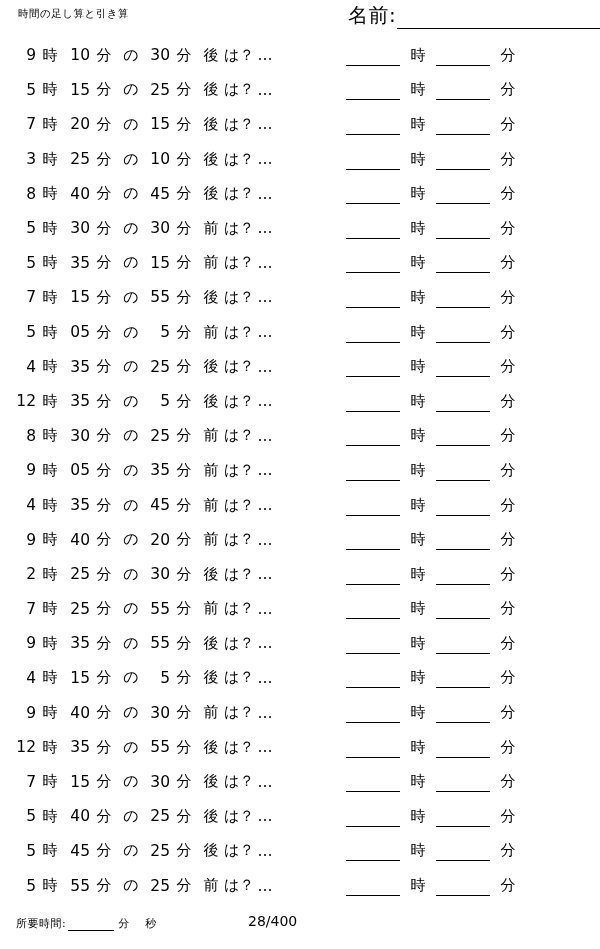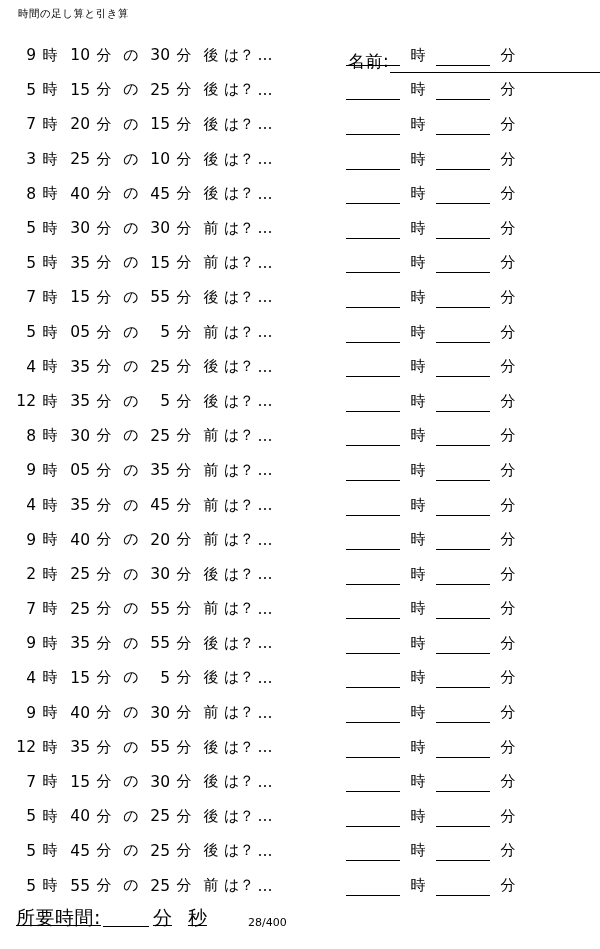--- a/index.html
+++ b/index.html
@@ -41,23 +41,22 @@
   }
   .name-block {
     position: absolute;
     left: 348px;
     top: 2px;
     display: flex;
     align-items: flex-end;
     white-space: nowrap;
   }
   .name-label {
-    font-size: 17px;
+    font-size: 20px;
     letter-spacing: 0.5px;
-    margin-top: 48px;
   }
   .name-line {
     display: inline-block;
     width: 232px;
     border-bottom: 1.2px solid #000;
     height: 17px;
     margin-left: 1px;
   }
 
   
@@ -138,42 +137,41 @@
     position: absolute;
     left: 0;
     bottom: 0;
     width: 600px;
     height: 46px;
   }
   .time-taken {
     position: absolute;
     left: 16px;
     bottom: 18px;
-    font-size: 19px;
+    font-size: 11px;
     white-space: nowrap;
     display: flex;
-    align-items: center;
-    text-decoration: underline;
+    align-items: flex-end;
   }
   .tt-label { letter-spacing: 0.5px; }
   .tt-line {
     display: inline-block;
     width: 46px;
     border-bottom: 1.4px solid #000;
     height: 16px;
     margin: 0 2px;
   }
   .tt-unit { margin-left: 2px; }
   .tt-gap { display: inline-block; width: 14px; }
 
   .page-num {
     position: absolute;
     left: 248px;
     bottom: 20px;
-    font-size: 11px;
+    font-size: 14px;
     margin-top: 43px;
   }
   .copyright {
     position: absolute;
     right: 14px;
     bottom: 12px;
     font-size: 10.5px;
     color: #333333;
     white-space: nowrap;
   }

